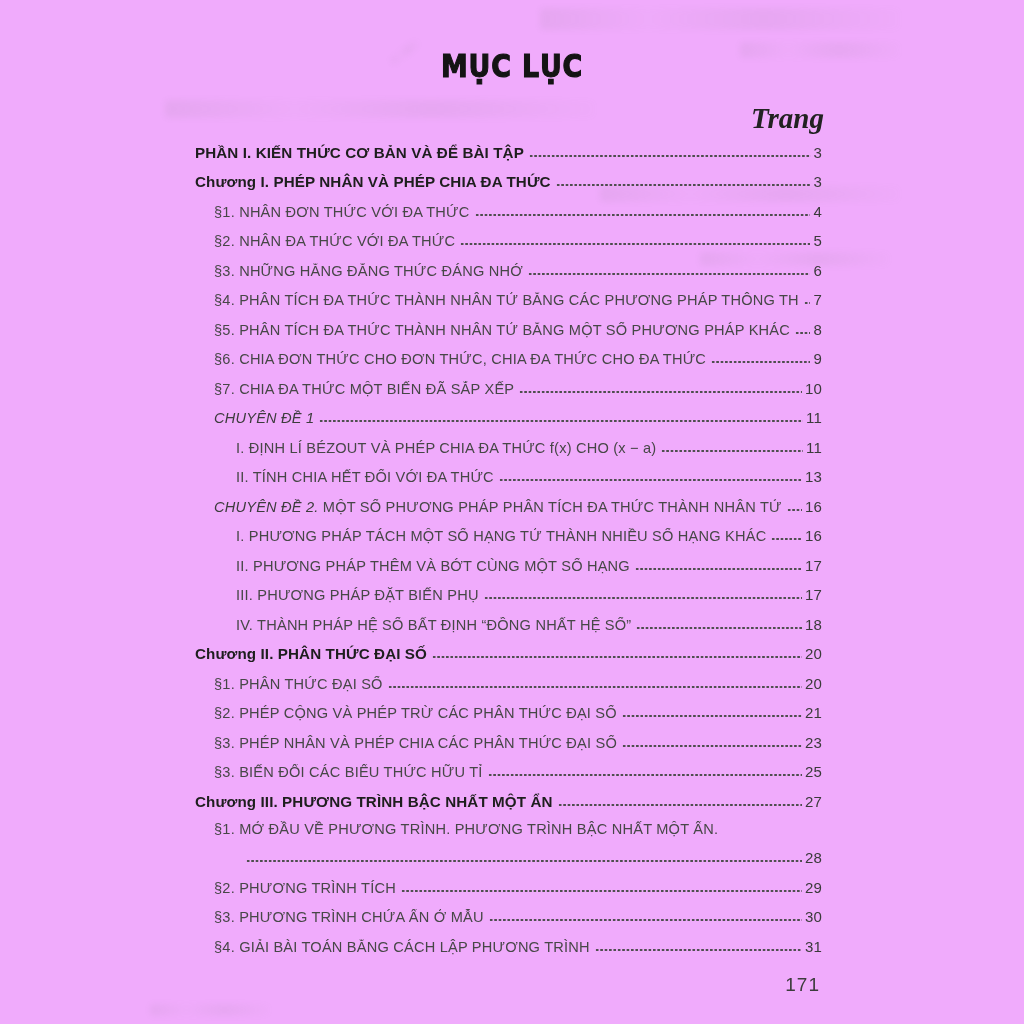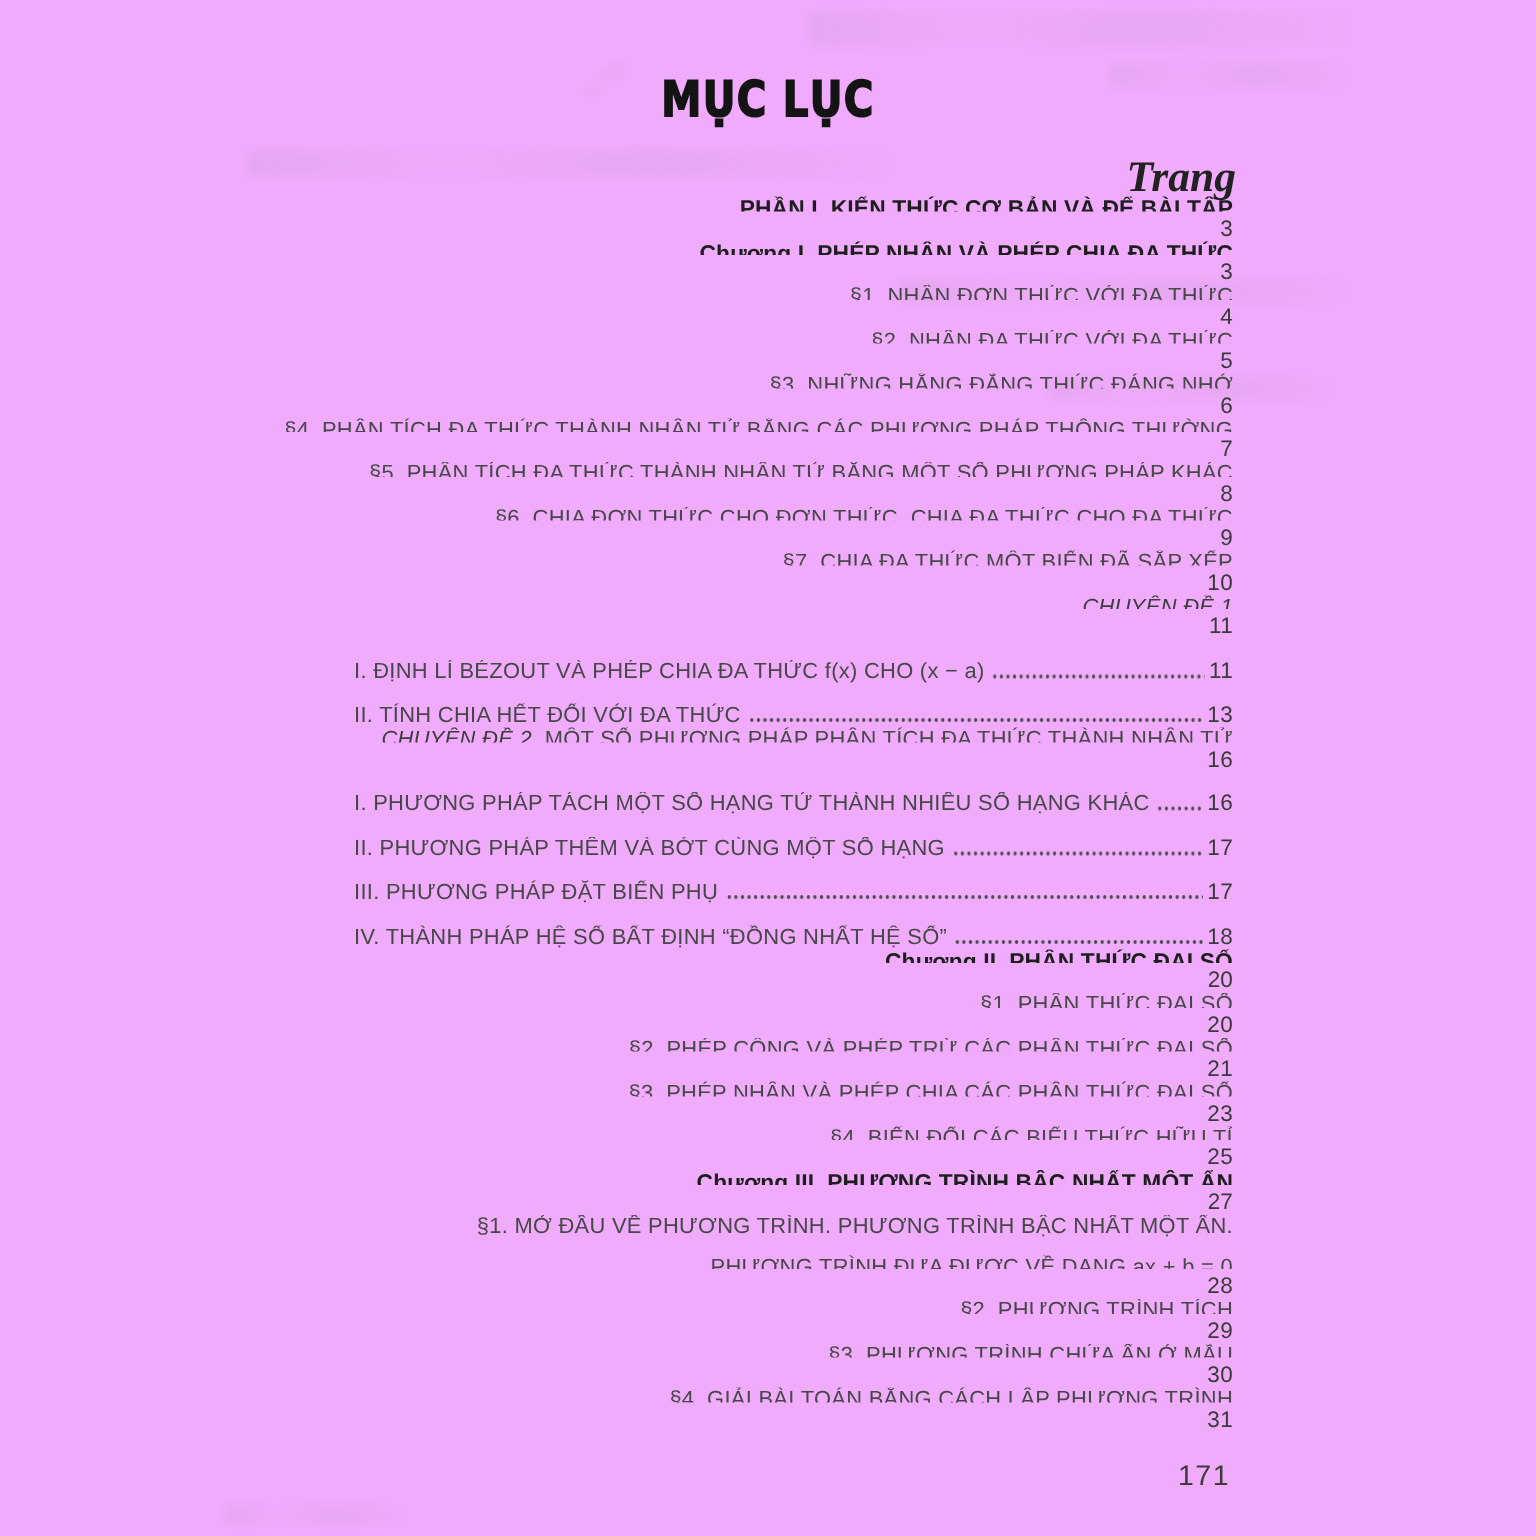--- a/index.html
+++ b/index.html
@@ -51,23 +51,23 @@
   .toc-row .lead{font-style:italic;color:#3c3c3c;}
   .toc-row .dots{
     flex:1 1 0;min-width:6px;height:4px;
     margin:0 3px 3px 5px;
     background-image:radial-gradient(circle,#4d4d4d 1px,rgba(0,0,0,0) 1.35px);
     background-size:4.4px 4px;
     background-repeat:repeat-x;
     background-position:0 100%;
   }
   .toc-row .page{flex:0 0 auto;font-size:15px;color:#3a3a3a;}
-  .toc-row.bold{font-size:15.2px;letter-spacing:.1px;font-weight:bold;color:#1e1e1e;flex-direction:column;}
+  .toc-row.bold{font-size:15.2px;letter-spacing:.1px;font-weight:bold;color:#1e1e1e;}
   .toc-row.bold .page{font-weight:normal;}
-  .toc-row.lvl1{padding-left:19px;flex-direction:column;}
+  .toc-row.lvl1{padding-left:19px;}
   .toc-row.lvl2{padding-left:41px;}
   .toc-row.extra{padding-left:46px;}
   .toc-row.noleader{height:27px;}
   .folio{
     position:absolute;top:974px;right:204px;
     font-size:19px;letter-spacing:1px;color:#3c3c3c;
   }
 </style>
 </head>
 <body>
@@ -207,38 +207,37 @@
     <span class="page">21</span>
   </div>
 
   <div class="toc-row lvl1">
     <span class="label"><span class="txt">§3. PHÉP NHÂN VÀ PHÉP CHIA CÁC PHÂN THỨC ĐẠI SỐ</span></span>
     <span class="dots"></span>
     <span class="page">23</span>
   </div>
 
   <div class="toc-row lvl1">
-    <span class="label"><span class="txt">§4. BIẾN ĐỔI CÁC BIỂU THỨC HỮU TỈ</span></span>
+    <span class="label"><span class="txt">§3. BIẾN ĐỔI CÁC BIỂU THỨC HỮU TỈ</span></span>
     <span class="dots"></span>
     <span class="page">25</span>
   </div>
 
   <div class="toc-row lvl0 bold">
     <span class="label"><span class="txt">Chương III. PHƯƠNG TRÌNH BẬC NHẤT MỘT ẨN</span></span>
     <span class="dots"></span>
     <span class="page">27</span>
   </div>
 
   <div class="toc-row lvl1 noleader">
     <span class="label"><span class="txt">§1. MỞ ĐẦU VỀ PHƯƠNG TRÌNH. PHƯƠNG TRÌNH BẬC NHẤT MỘT ẨN.</span></span>
 
   </div>
 
   <div class="toc-row lvl1 extra">
-    <span class="label"><span class="txt">PHƯƠNG TRÌNH ĐƯA ĐƯỢC VỀ DẠNG ax + b = 0</span></span>
     <span class="dots"></span>
     <span class="page">28</span>
   </div>
 
   <div class="toc-row lvl1">
     <span class="label"><span class="txt">§2. PHƯƠNG TRÌNH TÍCH</span></span>
     <span class="dots"></span>
     <span class="page">29</span>
   </div>
 

